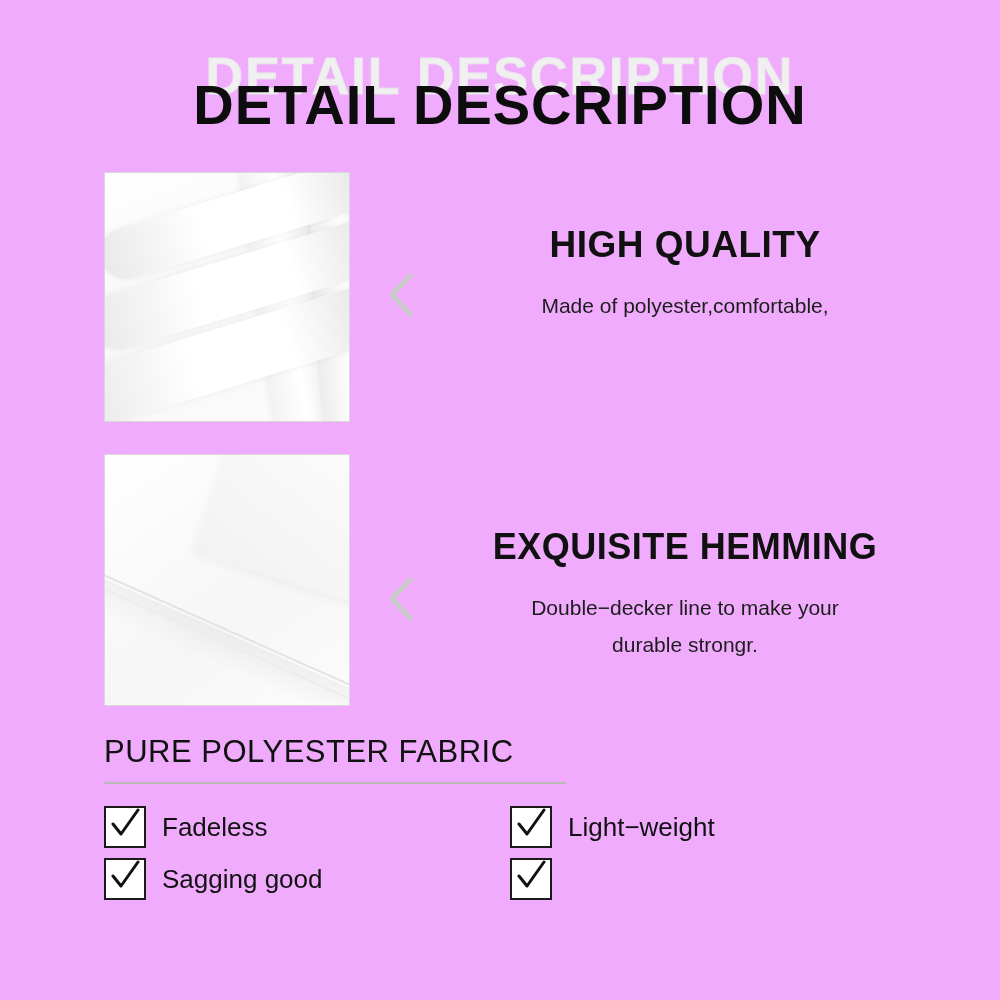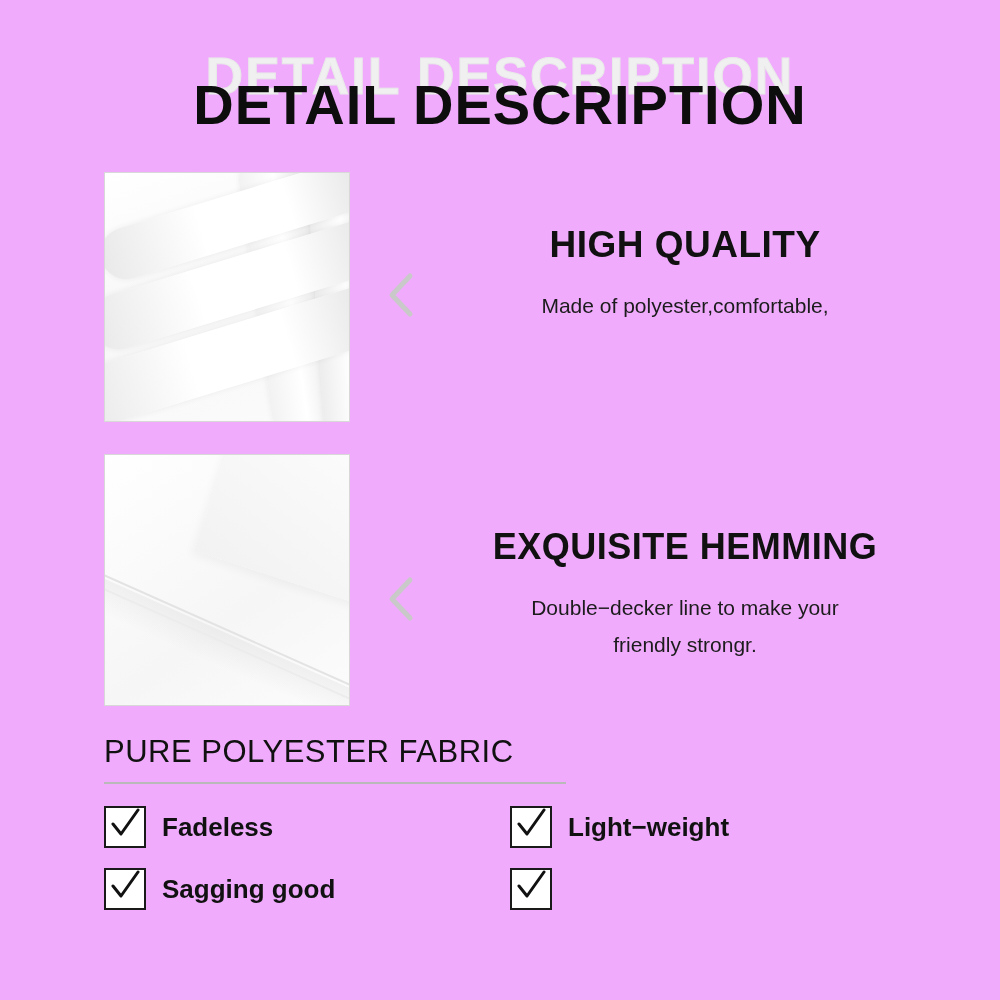--- a/index.html
+++ b/index.html
@@ -187,22 +187,21 @@
   }
   .fabric-rule {
     width: 462px;
     height: 2px;
     background: #b9b9b9;
     margin-bottom: 22px;
   }
   .check-grid {
     display: grid;
     grid-template-columns: 406px 1fr;
-    row-gap: 20px;
-    font-weight: bold;
+    row-gap: 10px;
   }
   .check-item {
     display: flex;
     align-items: center;
     gap: 16px;
   }
   .checkbox {
     width: 38px;
     height: 38px;
     border: 2px solid #1a1a1a;
@@ -258,21 +257,21 @@
       </div>
     </div>
     <div class="chevron">
       <svg width="30" height="46" viewBox="0 0 30 46" xmlns="http://www.w3.org/2000/svg">
         <polyline points="24,4 6,23 24,42" fill="none" stroke="#c9c9c9" stroke-width="5" stroke-linecap="round" stroke-linejoin="round"></polyline>
       </svg>
     </div>
     <div class="feature-text">
       <div class="feature-title">EXQUISITE HEMMING</div>
       <p class="feature-desc">Double−decker line to make your</p>
-      <p class="feature-desc">friendly strongr.</p>
+      <p class="feature-desc">durable strongr.</p>
     </div>
   </div>
 
   <div class="fabric-section">
     <div class="fabric-title">PURE POLYESTER FABRIC</div>
     <div class="fabric-rule"></div>
     <div class="check-grid">
 
       <div class="check-item">
         <div class="checkbox">

